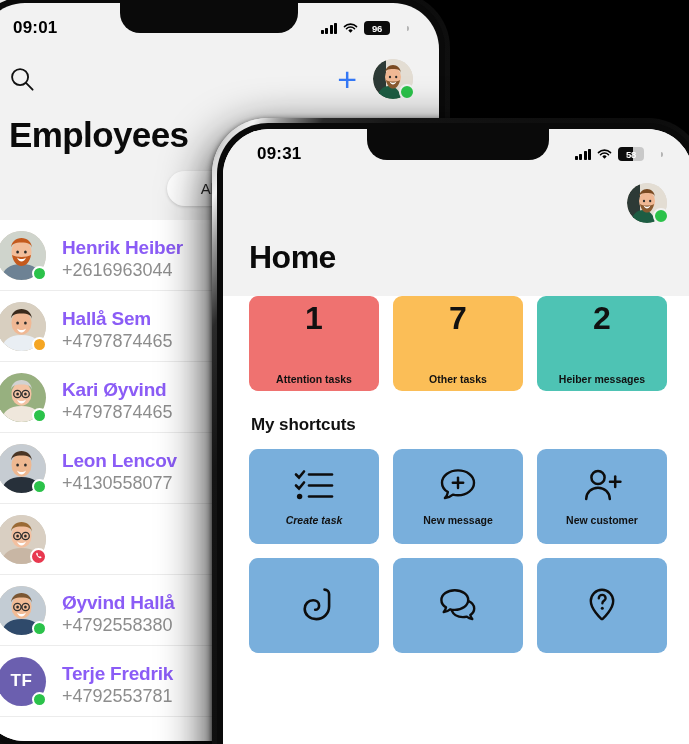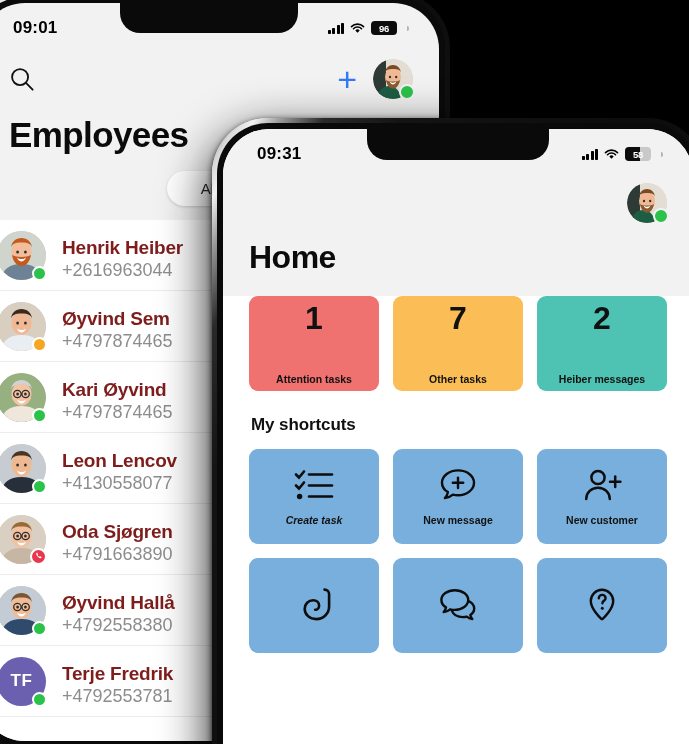--- a/index.html
+++ b/index.html
@@ -62,21 +62,21 @@
     padding:4px 30px 0 34px;
     color:#000;
   }
   .sb-time { font-size:17px; font-weight:bold; letter-spacing:.2px; }
   .sb-right { display:flex; align-items:center; gap:6px; }
   .sig { display:flex; align-items:flex-end; gap:1.5px; height:11px; }
   .sig i { display:block; width:3px; background:#000; border-radius:.8px; }
   .sig i:nth-child(1){height:4px;} .sig i:nth-child(2){height:6px;}
   .sig i:nth-child(3){height:8.5px;} .sig i:nth-child(4){height:11px;}
   .wifi { width:15px; height:11px; }
-  .batt { display:flex; align-items:center; gap:10px; }
+  .batt { display:flex; align-items:center; gap:17px; }
   .batt-body {
     position:relative; width:26px; height:14px;
     border-radius:4px; overflow:hidden; background:#c9c9c9;
   }
   .batt-fill { position:absolute; left:0; top:0; bottom:0; background:#0c0c0c; }
   .batt-num {
     position:absolute; inset:0; display:flex; align-items:center;
     justify-content:center; font-size:9.5px; font-weight:bold;
     color:#fff; letter-spacing:-.2px;
   }
@@ -126,21 +126,21 @@
     background:#6B5FAF; color:#fff; display:flex;
     align-items:center; justify-content:center;
     font-size:17px; font-weight:bold; letter-spacing:.5px;
   }
   .dot-sm { width:15px; height:15px; right:-1px; bottom:-1px; border-color:#fff; }
   .dot-sm.miss {
     display:flex; align-items:center; justify-content:center;
     width:17px; height:17px;
   }
   .emp-text { min-width:0; white-space:nowrap; }
-  .emp-name { font-size:19px; font-weight:bold; color:#7f1d1d; letter-spacing:-.2px;margin-top:8px; }
+  .emp-name { font-size:19px; font-weight:bold; color:#8b5cf6; letter-spacing:-.2px;margin-top:8px; }
   .emp-phone { font-size:18px; color:#8d8d8d; margin-top:1px; }
 
   
   #phone-front .screen { background:#fff; display:flex; flex-direction:column; }
   .front-head { background:#f2f2f2; padding-bottom:4px; }
   .front-avatar-row { display:flex; justify-content:flex-end; padding:8px 26px 0 0; }
   .page-title-front {
     font-size:32px; font-weight:bold; color:#0b0b0b;
     padding:16px 0 16px 26px; letter-spacing:-.5px;
   }
@@ -288,21 +288,21 @@
       <ellipse cx="28.4" cy="21" rx="1.35" ry="1.6" fill="#2b2b2b"></ellipse>
 
       <path d="M20 26.5c2.7 2.1 6.3 2.1 9 0-.8 2.6-2.9 4-4.5 4s-3.7-1.4-4.5-4z" fill="#ffffff"></path>
     </g>
                 </svg></div>
       <div class="dot dot-sm" style="background:#F5A623">
         
       </div>
     </div>
     <div class="emp-text">
-      <div class="emp-name">Øyvind Sem</div>
+      <div class="emp-name">Hallå Sem</div>
       <div class="emp-phone">+4797874465</div>
     </div>
           </div>
           <div class="emp-row">
     <div class="emp-av-wrap">
       <div class="emp-av"><svg viewBox="0 0 49 49" width="49" height="49">
     <defs>
                     <clipPath id="cp2">
                       <circle cx="24.5" cy="24.5" r="24.5"></circle>
                     </clipPath>
@@ -383,24 +383,20 @@
          <line x1="24.1" y1="21" x2="24.9" y2="21"></line>
                     </g>
       <path d="M20 26.5c2.7 2.1 6.3 2.1 9 0-.8 2.6-2.9 4-4.5 4s-3.7-1.4-4.5-4z" fill="#ffffff"></path>
     </g>
                 </svg></div>
       <div class="dot dot-sm miss" style="background:#E8384F">
         <svg viewBox="0 0 12 12" width="8" height="8">
                   <path d="M2.2 1.4c.6-.5 1.3-.3 1.6.3l.6 1.2c.2.4.1.8-.2 1.1l-.5.5c.6 1.2 1.6 2.2 2.8 2.8l.5-.5c.3-.3.7-.4 1.1-.2l1.2.6c.6.3.8 1 .3 1.6-1.1 1.3-3 .7-5-1.3S.9 2.5 2.2 1.4z" fill="#fff"></path>
                 </svg>
       </div>
-    </div>
-    <div class="emp-text">
-      <div class="emp-name">Oda Sjøgren</div>
-      <div class="emp-phone">+4791663890</div>
     </div>
           </div>
           <div class="emp-row">
     <div class="emp-av-wrap">
       <div class="emp-av"><svg viewBox="0 0 49 49" width="49" height="49">
     <defs>
                     <clipPath id="cp5">
                       <circle cx="24.5" cy="24.5" r="24.5"></circle>
                     </clipPath>
                   </defs>

